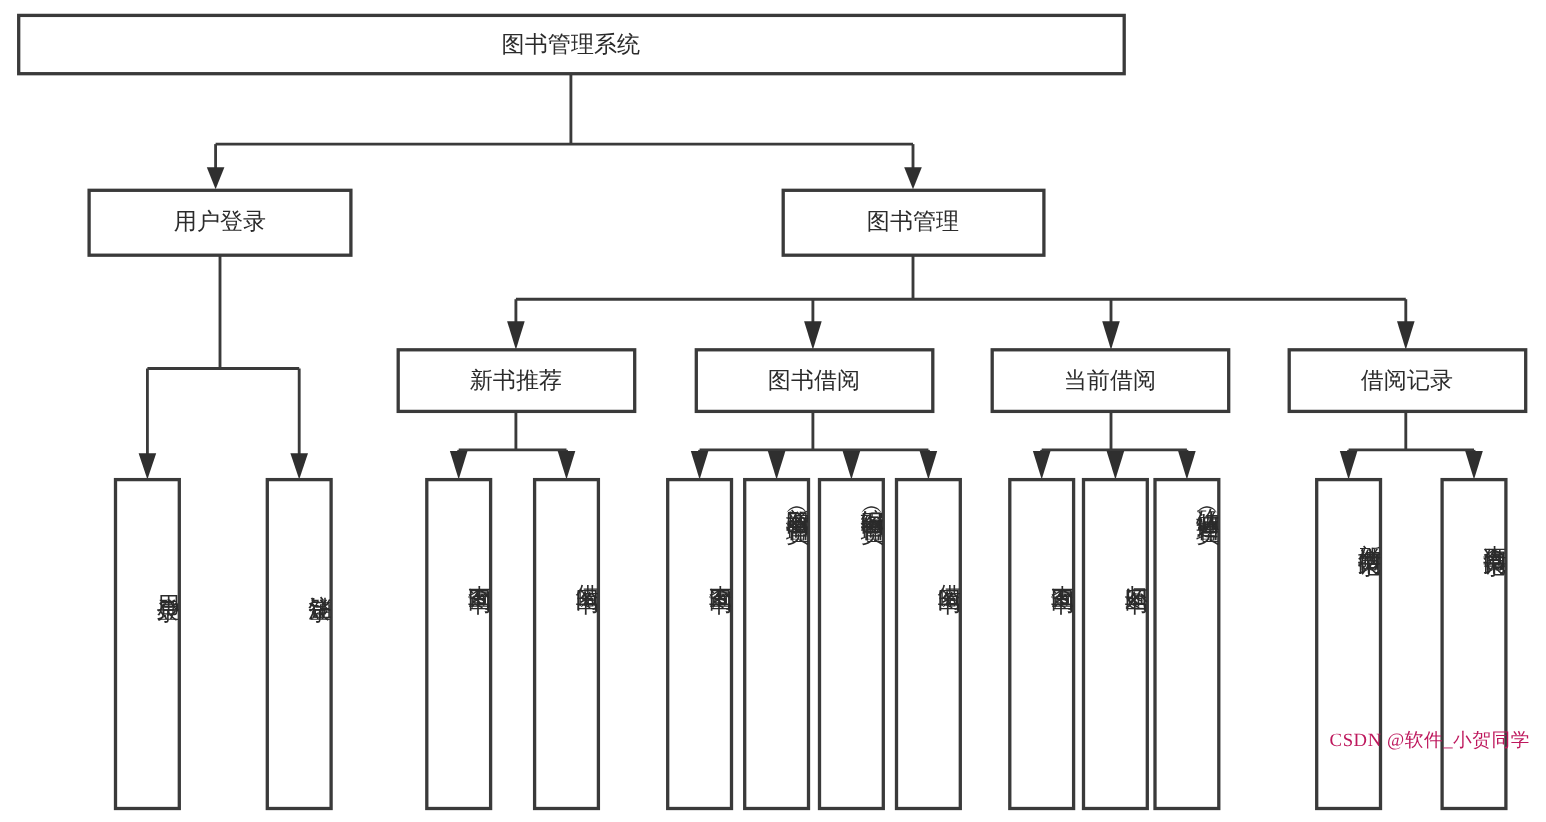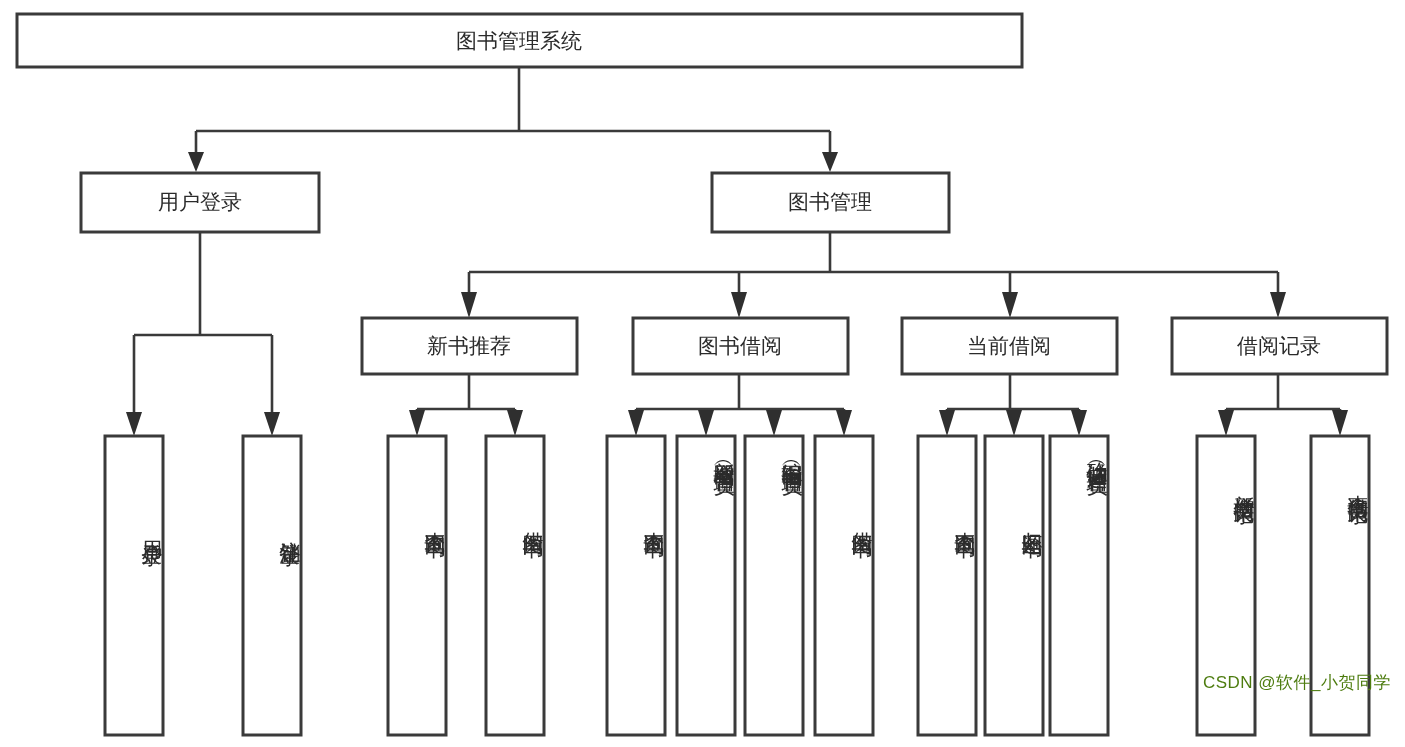--- a/index.html
+++ b/index.html
@@ -57,24 +57,24 @@
     line-height: 1.18;
     letter-spacing: 2px;
     color: #2b2b2b;
     white-space: nowrap;
     text-align: left;
     user-select: none;
   }
   .watermark {
     position: absolute;
     right: 14px;
-    bottom: 6px;
-    font-family: Liberation Sans, sans-serif;
+    bottom: 16px;
+    font-family: Liberation Serif, serif;
     font-size: 17px;
-    color: #4d7c0f;
+    color: #be185d;
     letter-spacing: 0.5px;
     white-space: nowrap;
     pointer-events: none;
   }
 </style>
 </head>
 <body>
 
 <div id="diagram-root">
 

